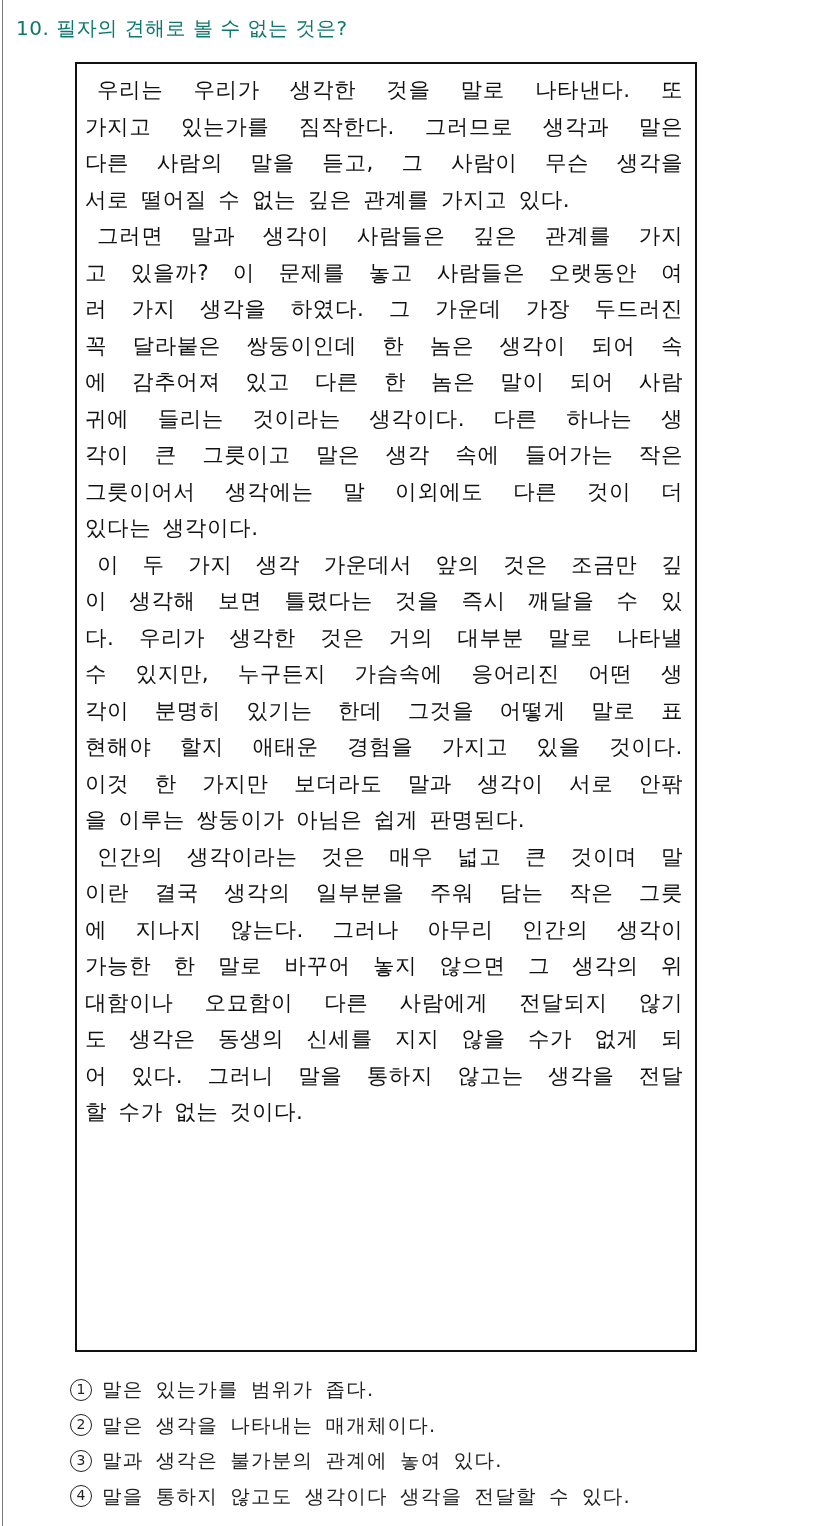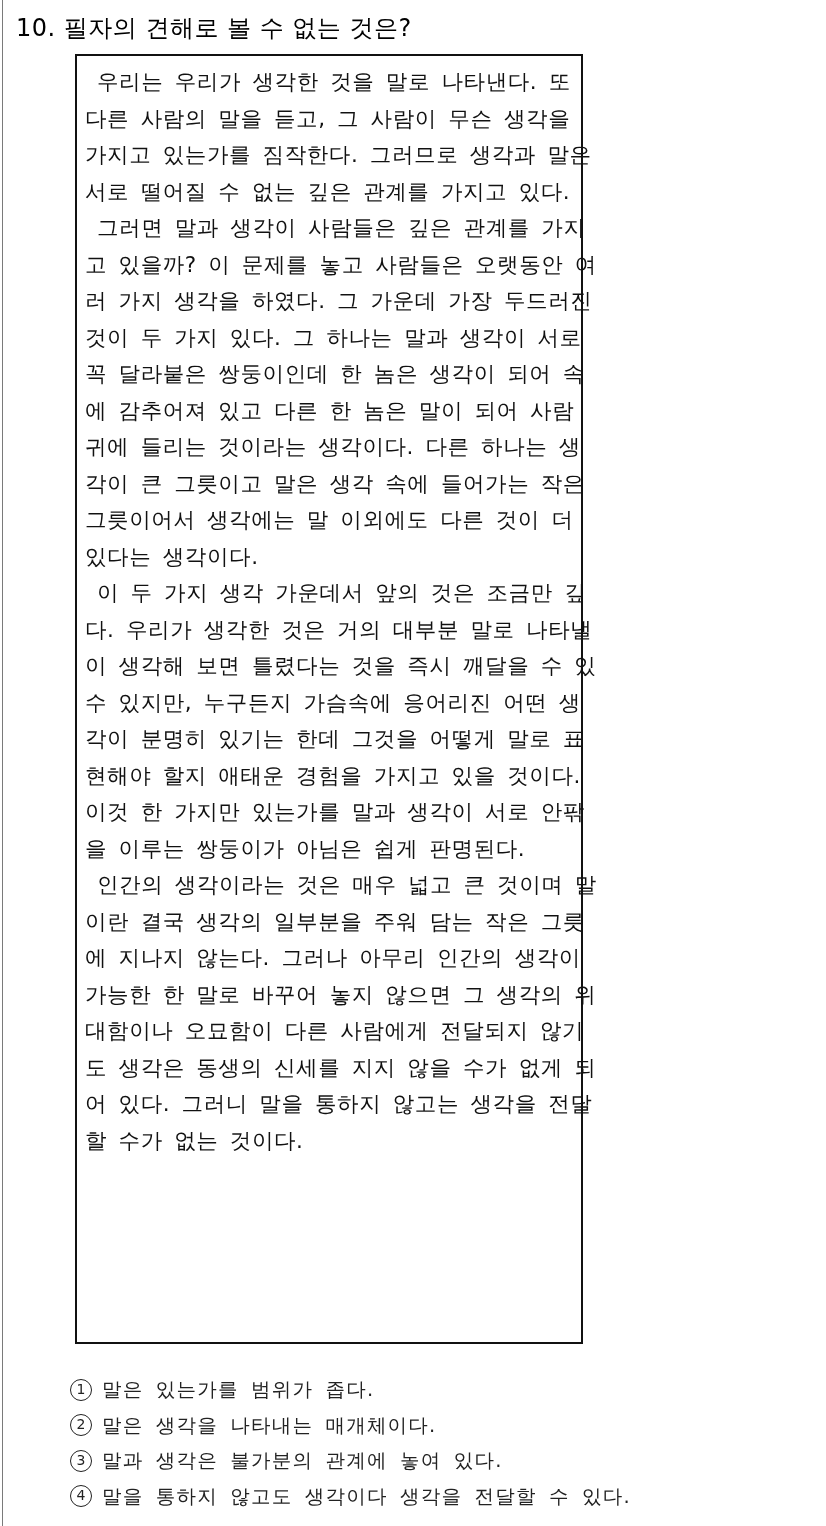--- a/index.html
+++ b/index.html
@@ -7,26 +7,26 @@
       width: 826px; height: 1526px; position: relative; overflow: hidden;
       font-family: "DejaVu Sans", "Liberation Sans", sans-serif;
       color: #111111;
     }
     .left-rule {
       position: absolute; left: 2px; top: 0; width: 1px; height: 1526px;
       background: #7a7a7a;
     }
     .question-title {
       position: absolute; left: 16px; top: 14px;
-      font-size: 24px; line-height: 28px; letter-spacing: 0.5px;
-      color: #000000; white-space: nowrap;
+      font-size: 20px; line-height: 28px; letter-spacing: 0.5px;
+      color: #0f766e; white-space: nowrap;
     }
     .passage-box {
-      position: absolute; left: 75px; top: 54px;
-      width: 508px; height: 1290px;
+      position: absolute; left: 75px; top: 62px;
+      width: 622px; height: 1290px;
       border: 2px solid #111111; box-sizing: border-box;
       padding: 8px 12px 0 8px;
     }
     .passage-line {
       height: 36.5px; line-height: 36.5px;
       font-size: 21.5px; white-space: nowrap;
       letter-spacing: 0.6px; word-spacing: 4px;
       text-align: justify; text-align-last: justify;
       font-weight: 500;
     }
@@ -52,40 +52,39 @@
   </style>
 </head>
 <body>
 
 <div class="left-rule"></div>
 
 <div class="question-title">10. 필자의 견해로 볼 수 없는 것은?</div>
 
 <div class="passage-box" id="passage-box">
     <div class="passage-line indent">우리는 우리가 생각한 것을 말로 나타낸다. 또</div>
+    <div class="passage-line">가지고 있는가를 짐작한다. 그러므로 생각과 말은</div>
     <div class="passage-line">다른 사람의 말을 듣고, 그 사람이 무슨 생각을</div>
-    <div class="passage-line">가지고 있는가를 짐작한다. 그러므로 생각과 말은</div>
     <div class="passage-line last">서로 떨어질 수 없는 깊은 관계를 가지고 있다.</div>
     <div class="passage-line indent">그러면 말과 생각이 사람들은 깊은 관계를 가지</div>
     <div class="passage-line">고 있을까? 이 문제를 놓고 사람들은 오랫동안 여</div>
     <div class="passage-line">러 가지 생각을 하였다. 그 가운데 가장 두드러진</div>
-    <div class="passage-line">것이 두 가지 있다. 그 하나는 말과 생각이 서로</div>
     <div class="passage-line">꼭 달라붙은 쌍둥이인데 한 놈은 생각이 되어 속</div>
     <div class="passage-line">에 감추어져 있고 다른 한 놈은 말이 되어 사람</div>
     <div class="passage-line">귀에 들리는 것이라는 생각이다. 다른 하나는 생</div>
     <div class="passage-line">각이 큰 그릇이고 말은 생각 속에 들어가는 작은</div>
     <div class="passage-line">그릇이어서 생각에는 말 이외에도 다른 것이 더</div>
     <div class="passage-line last">있다는 생각이다.</div>
     <div class="passage-line indent">이 두 가지 생각 가운데서 앞의 것은 조금만 깊</div>
+    <div class="passage-line">이 생각해 보면 틀렸다는 것을 즉시 깨달을 수 있</div>
     <div class="passage-line">다. 우리가 생각한 것은 거의 대부분 말로 나타낼</div>
-    <div class="passage-line">이 생각해 보면 틀렸다는 것을 즉시 깨달을 수 있</div>
     <div class="passage-line">수 있지만, 누구든지 가슴속에 응어리진 어떤 생</div>
     <div class="passage-line">각이 분명히 있기는 한데 그것을 어떻게 말로 표</div>
     <div class="passage-line">현해야 할지 애태운 경험을 가지고 있을 것이다.</div>
-    <div class="passage-line">이것 한 가지만 있는가를 말과 생각이 서로 안팎</div>
+    <div class="passage-line">이것 한 가지만 보더라도 말과 생각이 서로 안팎</div>
     <div class="passage-line last">을 이루는 쌍둥이가 아님은 쉽게 판명된다.</div>
     <div class="passage-line indent">인간의 생각이라는 것은 매우 넓고 큰 것이며 말</div>
     <div class="passage-line">이란 결국 생각의 일부분을 주워 담는 작은 그릇</div>
     <div class="passage-line">에 지나지 않는다. 그러나 아무리 인간의 생각이</div>
     <div class="passage-line">가능한 한 말로 바꾸어 놓지 않으면 그 생각의 위</div>
     <div class="passage-line">대함이나 오묘함이 다른 사람에게 전달되지 않기</div>
     <div class="passage-line">도 생각은 동생의 신세를 지지 않을 수가 없게 되</div>
     <div class="passage-line">어 있다. 그러니 말을 통하지 않고는 생각을 전달</div>
     <div class="passage-line last">할 수가 없는 것이다.</div>
   </div>

